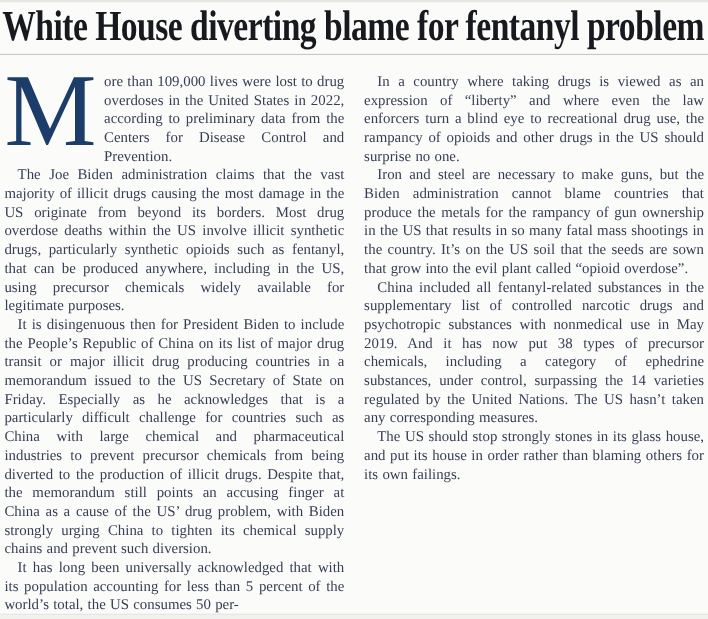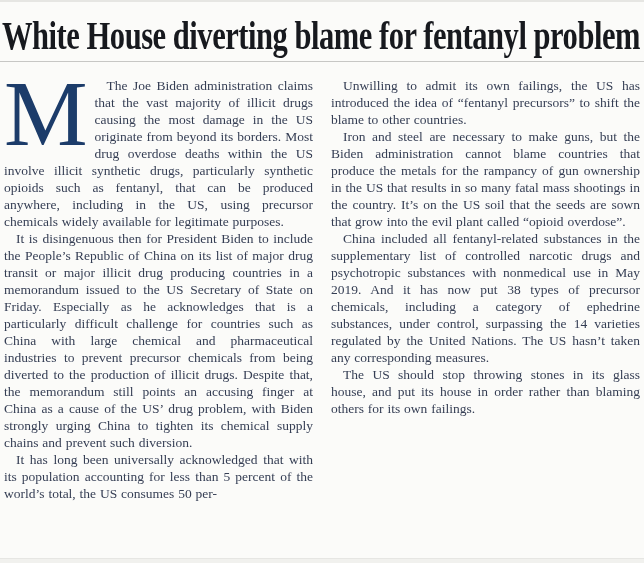--- a/index.html
+++ b/index.html
@@ -17,21 +17,21 @@
     height: 563px;
     overflow: hidden;
     background: var(--background);
     font-family: "Liberation Serif", "DejaVu Serif", serif;
   }
   .page {
     position: relative;
     width: 644px;
     height: 563px;
     border-top: 2px solid var(--edge-color);
-    padding-top: 14px;
+    padding-top: 2px;
   }
   .headline-wrap {
     overflow: hidden;
     width: 644px;
     height: 42px;
     padding-left: 2px;
   }
   .headline {
     display: inline-block;
     white-space: nowrap;
@@ -94,30 +94,30 @@
   <div class="headline-wrap">
     <div class="headline" style="transform: scaleX(0.783077);">White House diverting blame for fentanyl problem</div>
   </div>
 
   <div class="headline-rule"></div>
 
   <div class="columns">
 
     <div class="col">
 
-    <p class="para noindent"><span class="dropcap">M</span></p>
+    <p class="para noindent"><span class="dropcap">M</span><span>ore than 109,000 lives were lost to drug overdoses in the United States in 2022, according to preliminary data from the Centers for Disease Control and Prevention.</span></p>
         <p class="para"><span>The Joe Biden administration claims that the vast majority of illicit drugs causing the most damage in the US originate from beyond its borders. Most drug overdose deaths within the US involve illicit synthetic drugs, particularly synthetic opioids such as fentanyl, that can be produced anywhere, including in the US, using precursor chemicals widely available for legitimate purposes.</span></p>
         <p class="para"><span>It is disingenuous then for President Biden to include the People’s Republic of China on its list of major drug transit or major illicit drug producing countries in a memorandum issued to the US Secretary of State on Friday. Especially as he acknowledges that is a particularly difficult challenge for countries such as China with large chemical and pharmaceutical industries to prevent precursor chemicals from being diverted to the production of illicit drugs. Despite that, the memorandum still points an accusing finger at China as a cause of the US’ drug problem, with Biden strongly urging China to tighten its chemical supply chains and prevent such diversion.</span></p>
         <p class="para"><span>It has long been universally acknowledged that with its population accounting for less than 5 percent of the world’s total, the US consumes 50 per-</span></p>
       </div>
 
     <div class="col">
 
-        <p class="para"><span>Unwilling to admit its own failings, the US has introduced the idea of “fentanyl precursors” to shift the blame to other countries.</span></p>
+        <p class="para"><span>In a country where taking drugs is viewed as an expression of “liberty” and where even the law enforcers turn a blind eye to recreational drug use, the rampancy of opioids and other drugs in the US should surprise no one.</span></p>
         <p class="para"><span>Iron and steel are necessary to make guns, but the Biden administration cannot blame countries that produce the metals for the rampancy of gun ownership in the US that results in so many fatal mass shootings in the country. It’s on the US soil that the seeds are sown that grow into the evil plant called “opioid overdose”.</span></p>
         <p class="para"><span>China included all fentanyl-related substances in the supplementary list of controlled narcotic drugs and psychotropic substances with nonmedical use in May 2019. And it has now put 38 types of precursor chemicals, including a category of ephedrine substances, under control, surpassing the 14 varieties regulated by the United Nations. The US hasn’t taken any corresponding measures.</span></p>
-        <p class="para"><span>The US should stop throwing stones in its glass house, and put its house in order rather than blaming others for its own failings.</span></p>
+        <p class="para"><span>The US should stop strongly stones in its glass house, and put its house in order rather than blaming others for its own failings.</span></p>
       </div>
 
   </div>
 
   <div class="bottom-edge"></div>
 </div>
 
 </body></html>

